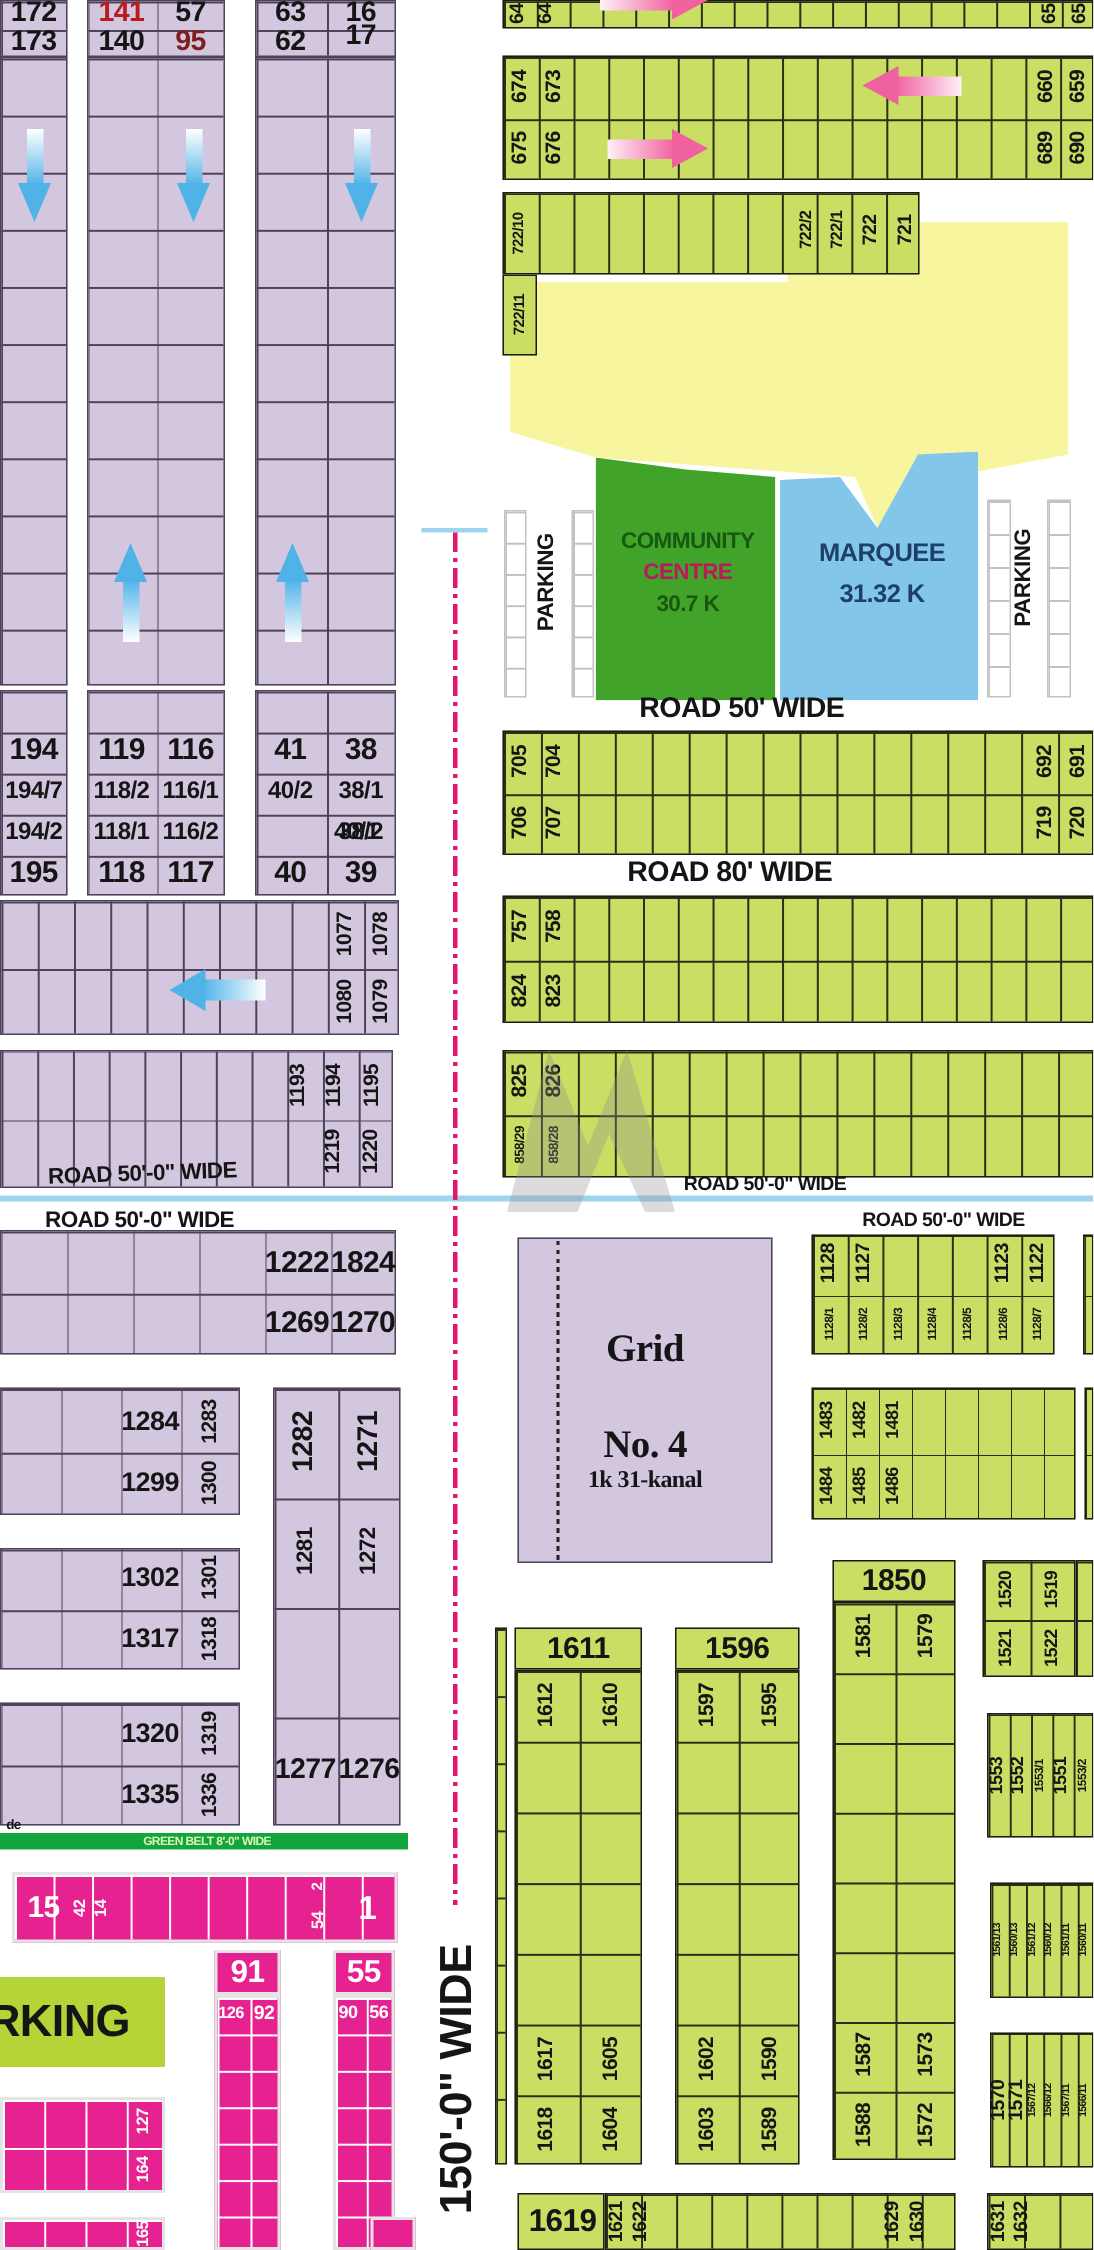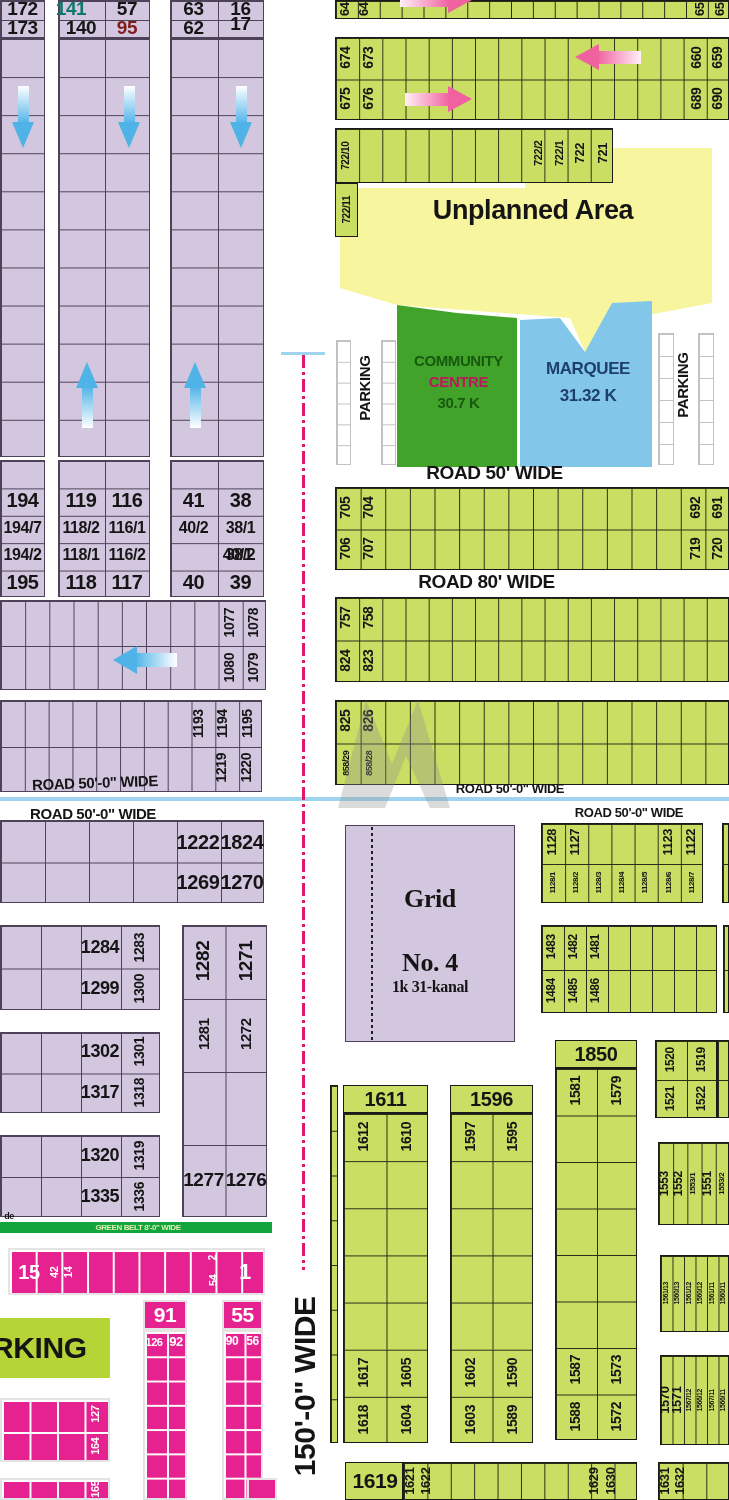--- a/index.html
+++ b/index.html
@@ -79,21 +79,21 @@
     <div class="ln" style="left: 0px; top: 797px; width: 729px; height: 4px; background: rgb(159, 212, 239);"></div>
     <div class="ln" style="left: 281px; top: 352px; width: 44px; height: 3px; background: rgb(159, 212, 239);"></div>
     <div class="ln" style="left: 302px; top: 355px; width: 3px; height: 915px; background-image: repeating-linear-gradient(rgb(224, 24, 108) 0px, rgb(224, 24, 108) 13px, transparent 13px, transparent 17px, rgb(224, 24, 108) 17px, rgb(224, 24, 108) 20px, transparent 20px, transparent 24px);"></div>
     <div class="ln" style="left: 371px; top: 827px; width: 2px; height: 213px; background-image: repeating-linear-gradient(rgb(34, 34, 34) 0px, rgb(34, 34, 34) 3px, transparent 3px, transparent 6px);"></div>
     <div class="lb" style="left: 0px; top: 0px; width: 45px; height: 19px; font-size: 19px; color: rgb(21, 21, 21);">
       <span>172</span>
     </div>
     <div class="lb" style="left: 0px; top: 19px; width: 45px; height: 19px; font-size: 19px; color: rgb(21, 21, 21);">
       <span>173</span>
     </div>
-    <div class="lb" style="left: 48px; top: 0px; width: 46px; height: 19px; font-size: 19px; color: #0f766e;">
+    <div class="lb" style="left: 58px; top: 0px; width: 46px; height: 19px; font-size: 19px; color: #b91c1c;">
       <span>141</span>
     </div>
     <div class="lb" style="left: 104px; top: 0px; width: 46px; height: 19px; font-size: 19px; color: rgb(21, 21, 21);">
       <span>57</span>
     </div>
     <div class="lb" style="left: 58px; top: 19px; width: 46px; height: 19px; font-size: 19px; color: rgb(21, 21, 21);">
       <span>140</span>
     </div>
     <div class="lb" style="left: 104px; top: 19px; width: 46px; height: 19px; font-size: 19px; color: #7f1d1d;">
       <span>95</span>
@@ -372,23 +372,20 @@
       <span style="transform: rotate(-90deg);">722/2</span>
     </div>
     <div class="lb" style="left: 548px; top: 125px; width: 21px; height: 57px; font-size: 11px; color: rgb(21, 21, 21);">
       <span style="transform: rotate(-90deg);">722/1</span>
     </div>
     <div class="lb" style="left: 569px; top: 125px; width: 22px; height: 57px; font-size: 13px; color: rgb(21, 21, 21);">
       <span style="transform: rotate(-90deg);">722</span>
     </div>
     <div class="lb" style="left: 592px; top: 125px; width: 22px; height: 57px; font-size: 13px; color: rgb(21, 21, 21);">
       <span style="transform: rotate(-90deg);">721</span>
-    </div>
-    <div class="lb" style="left: 397px; top: 195px; width: 272px; height: 32px; font-size: 27px; color: rgb(21, 21, 21);">
-      <span>Unplanned Area</span>
     </div>
     <div class="lb" style="left: 400px; top: 352px; width: 117px; height: 19px; font-size: 15px; color: rgb(23, 89, 15);">
       <span>COMMUNITY</span>
     </div>
     <div class="lb" style="left: 400px; top: 373px; width: 117px; height: 18px; font-size: 15px; color: #be185d;">
       <span>CENTRE</span>
     </div>
     <div class="lb" style="left: 400px; top: 394px; width: 117px; height: 18px; font-size: 15px; color: rgb(23, 89, 15);">
       <span>30.7 K</span>
     </div>

